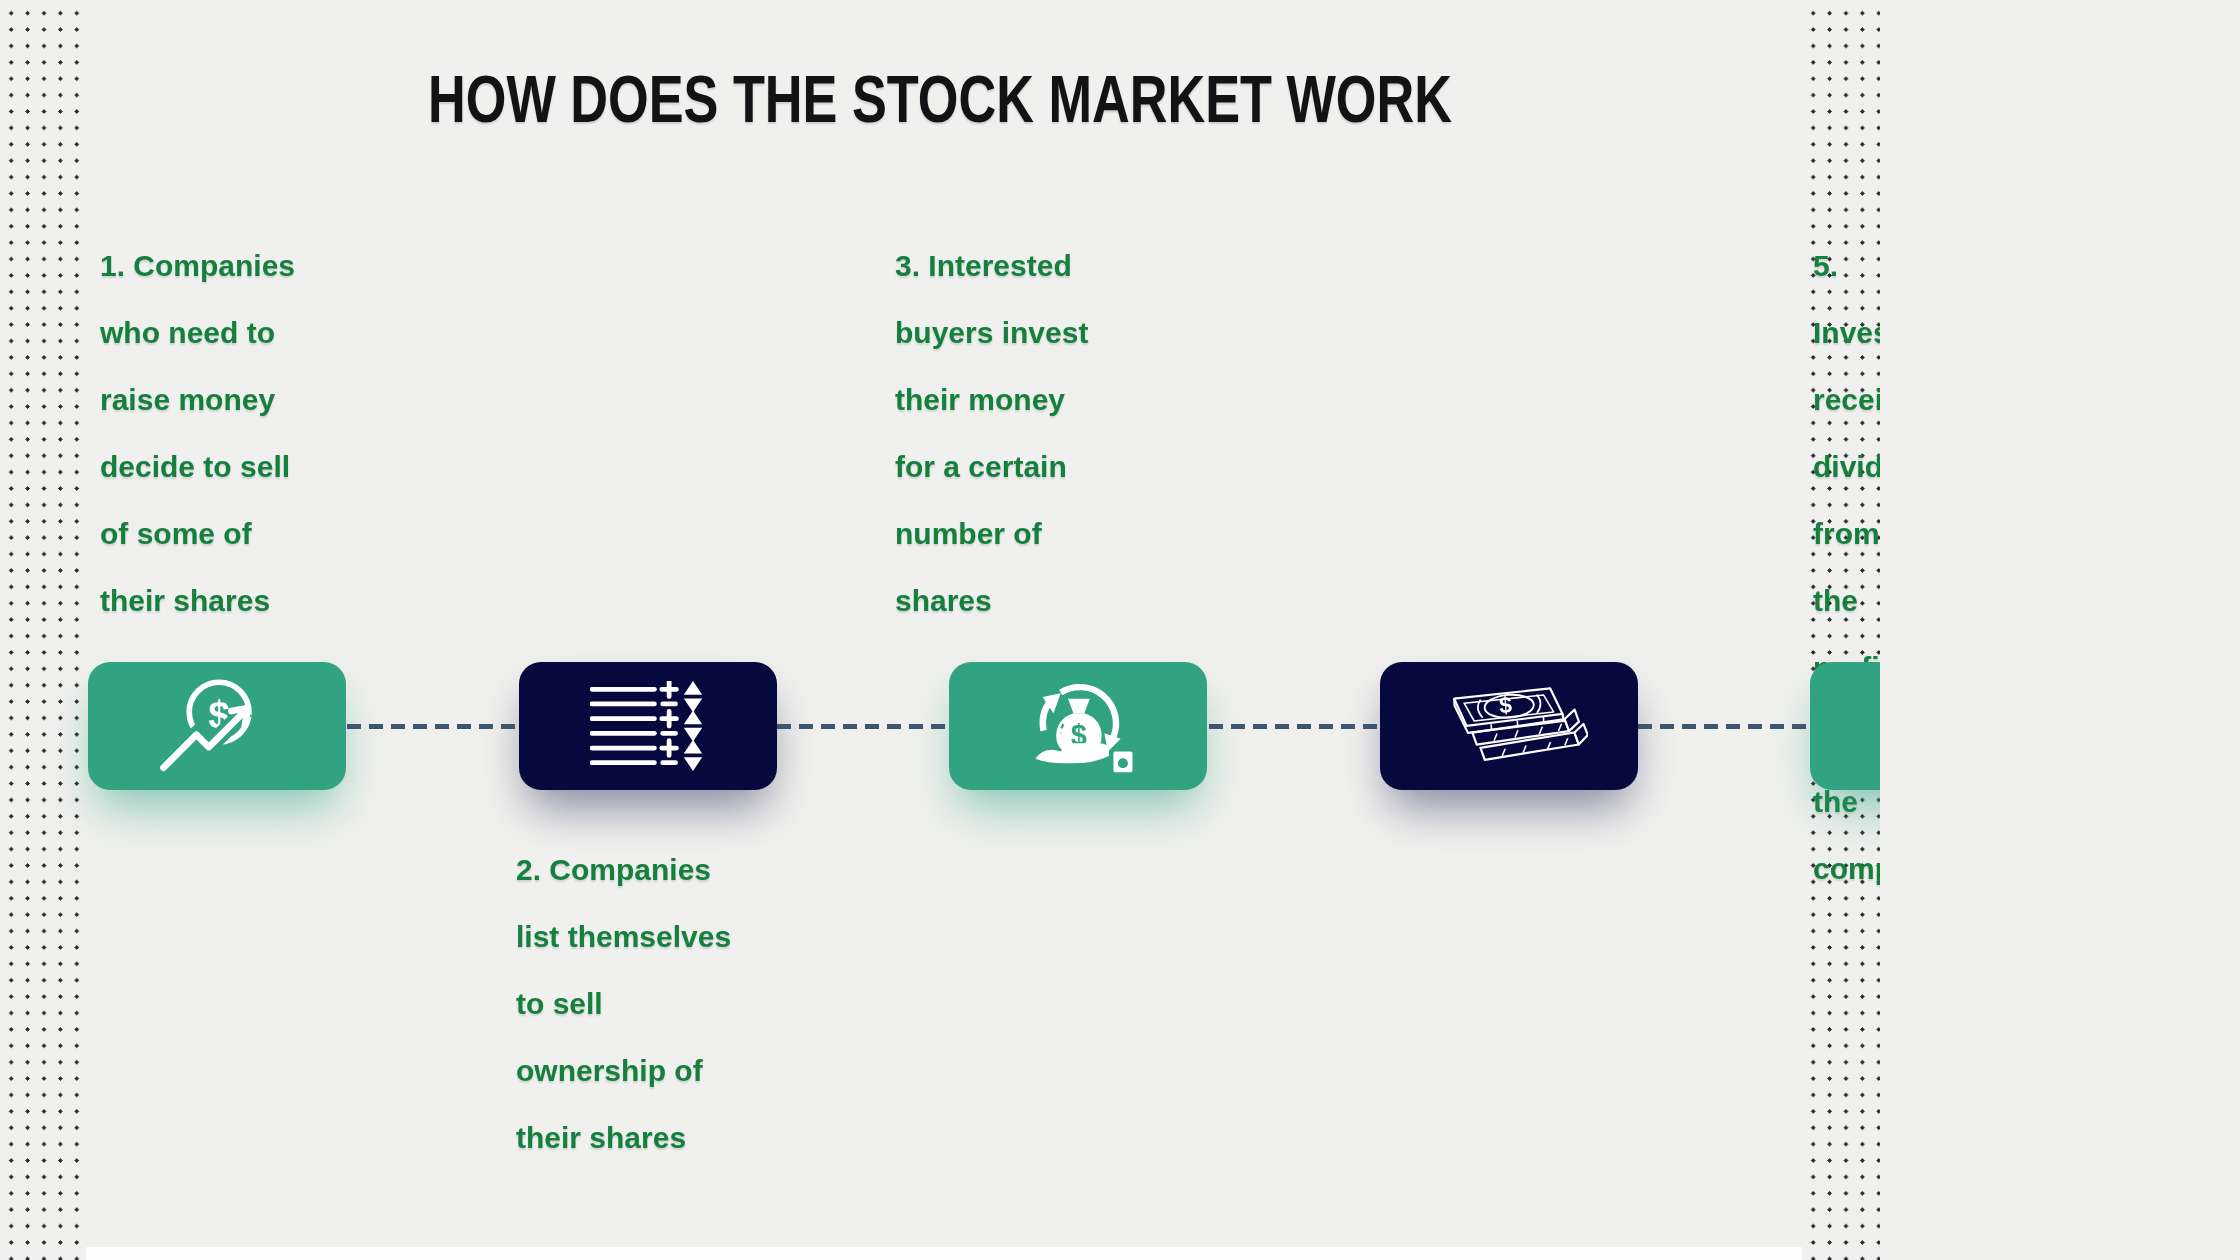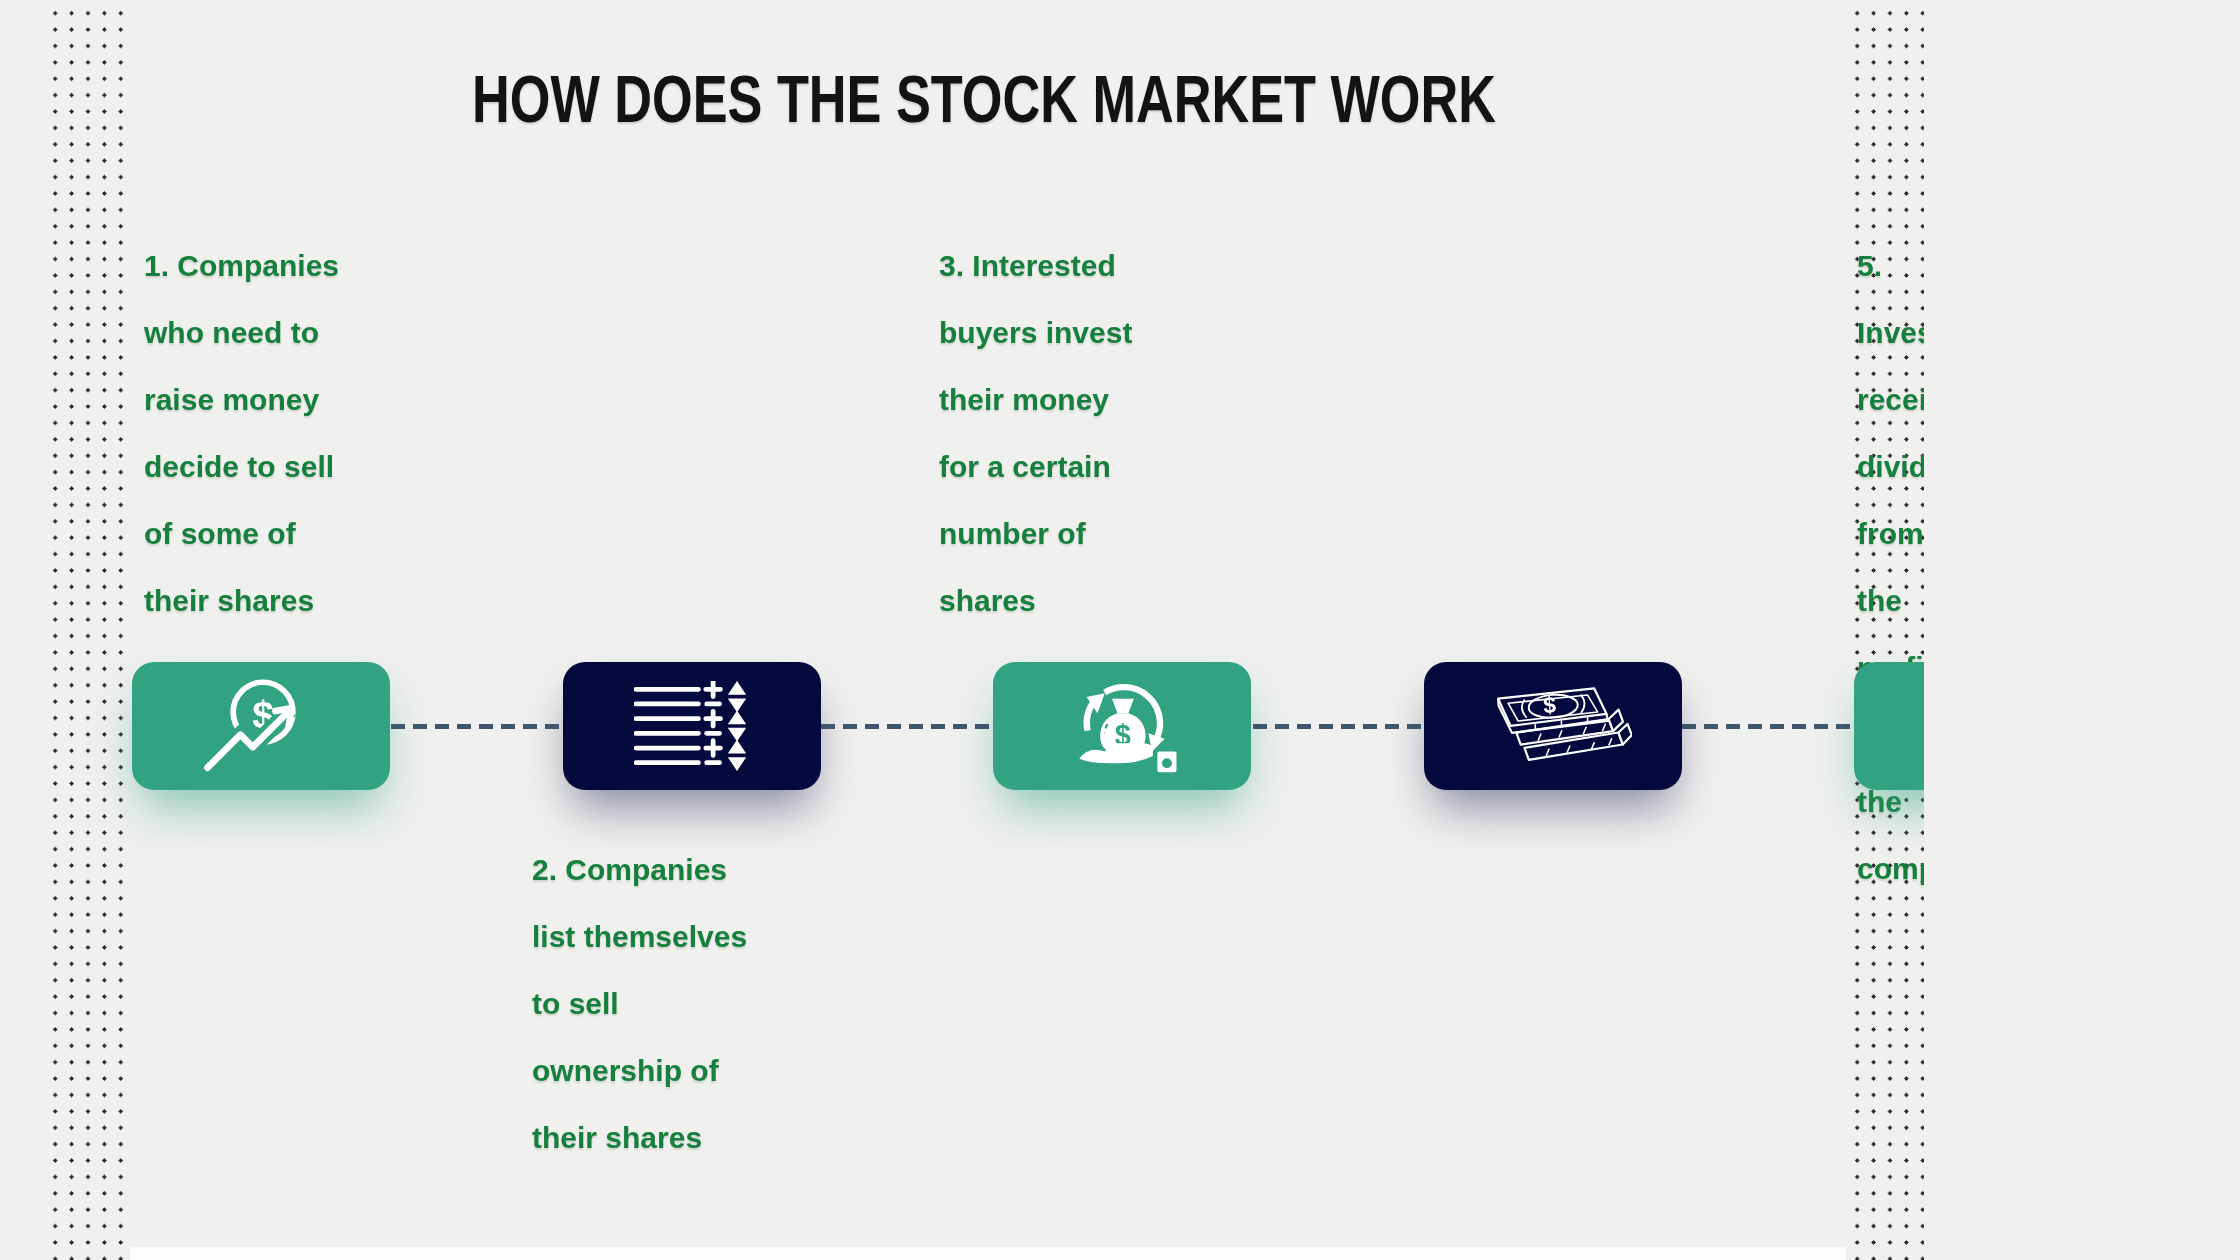--- a/index.html
+++ b/index.html
@@ -1,35 +1,35 @@
 <!DOCTYPE html>
 <html><head>
 <meta charset="utf-8">
 <style>
   html,body{margin:0;padding:0;background:#f0f0ee;}
   .page{position:relative;width:1880px;height:1260px;background:#f0f0ee;
-        font-family:"Liberation Sans",sans-serif;overflow:hidden;margin-left:44px;}
+        font-family:"Liberation Sans",sans-serif;overflow:hidden;}
 
   
   .dots{position:absolute;top:0;bottom:0;
         background-image:radial-gradient(circle,#2b2b2e 1.9px,transparent 2.1px);
         background-size:16.4px 16.4px;background-position:3px 5px;}
   .dots.left{left:0;width:86px;}
   .dots.right{right:0;width:78px;}
 
   .title{position:absolute;top:60px;left:0;width:100%;margin:0;text-align:center;
          font-size:67px;font-weight:700;color:#131316;white-space:nowrap;
          transform:scaleX(0.78);transform-origin:center;letter-spacing:0;
          text-shadow:0 2px 2px rgba(20,20,20,.15);}
 
   .step-text{position:absolute;font-size:30px;font-weight:700;line-height:67px;
              color:#15803d;white-space:pre-line;
              text-shadow:0 2px 2px rgba(20,20,20,.14);}
   .s1{left:100px;top:232px;}
-  .s2{left:488px;top:836px;}
+  .s2{left:516px;top:836px;}
   .s3{left:895px;top:232px;}
   .s4{left:1380px;top:836px;}
   .s5{left:1813px;top:232px;}
 
   .icon-box{position:absolute;top:662px;width:258px;height:128px;border-radius:22px;
             display:flex;align-items:center;justify-content:center;}
   .icon-box.green{background:#31a381;box-shadow:0 26px 46px -10px rgba(49,163,129,.55);}
   .icon-box.navy{background:#05093e;box-shadow:0 26px 46px -10px rgba(5,9,62,.45);}
   .b1{left:88px;}.b2{left:519px;}.b3{left:949px;}.b4{left:1380px;}.b5{left:1810px;}
   .icon-box svg{display:block;}

